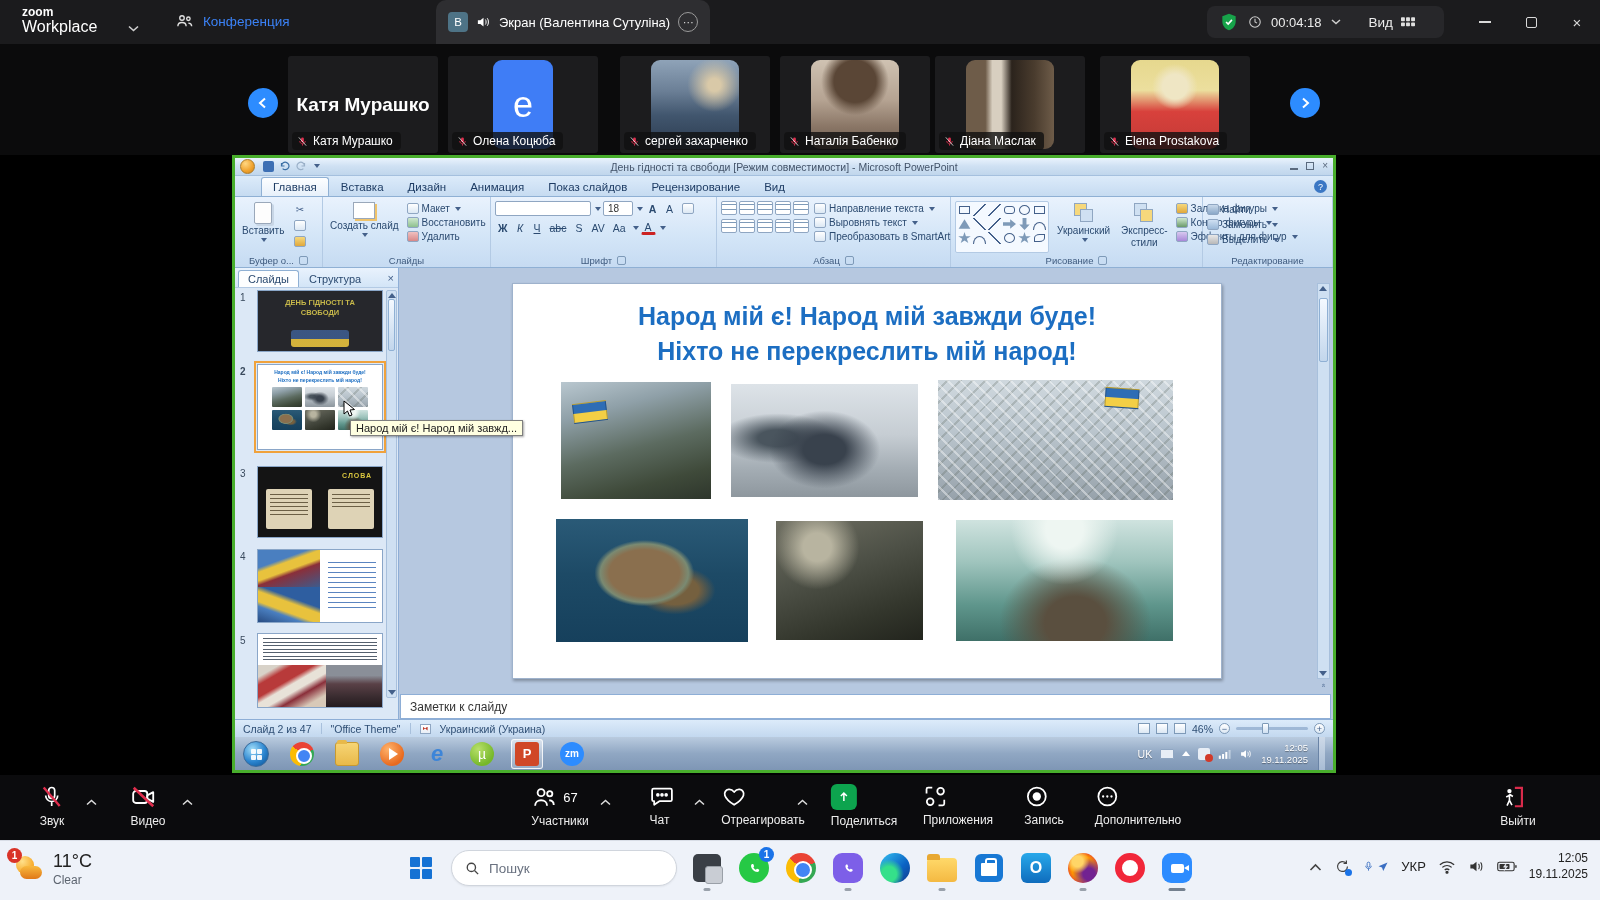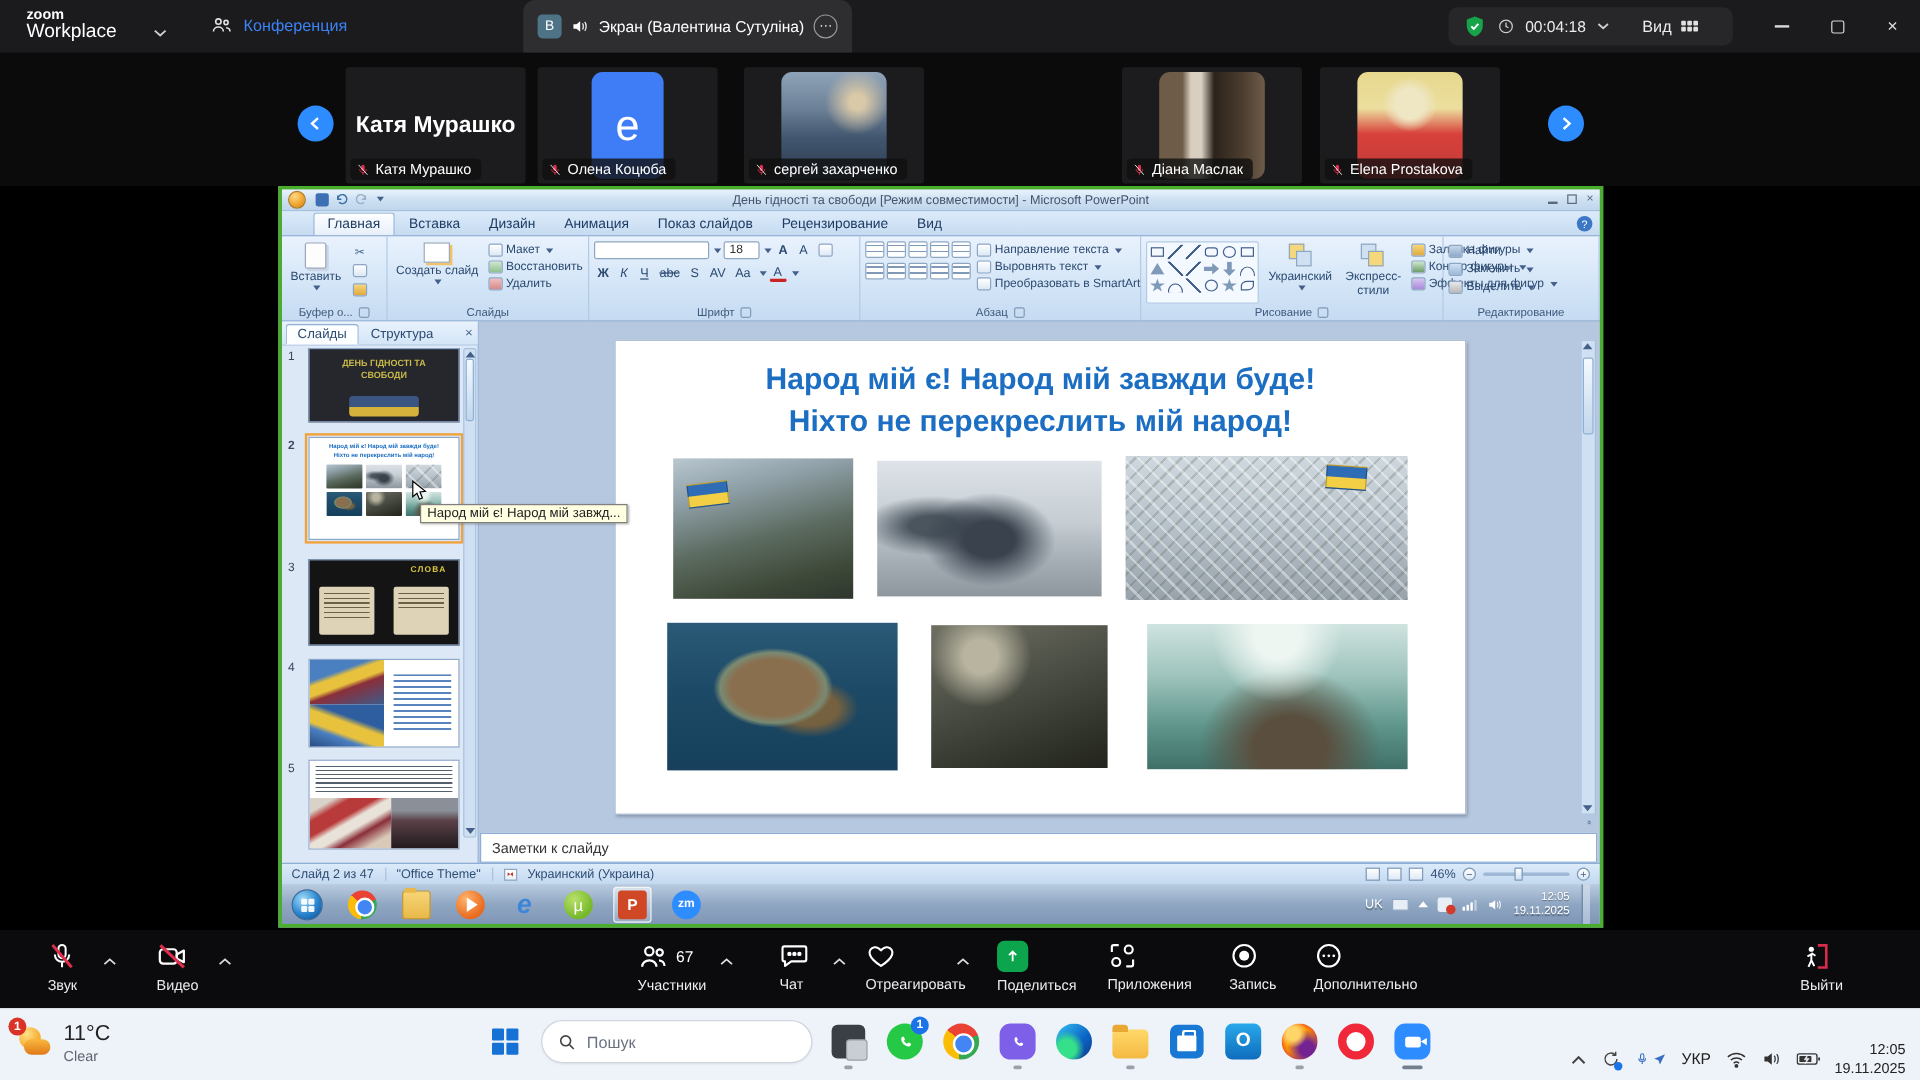--- a/index.html
+++ b/index.html
@@ -231,21 +231,21 @@
 .folder11::before{content:"";position:absolute;left:0;top:-4px;width:13px;height:6px;background:#e8a832;border-radius:3px 3px 0 0}
 .store11{width:28px;height:28px;background:#1878d4;border-radius:6px;position:relative}
 .store11::before{content:"";position:absolute;left:6px;top:9px;width:16px;height:13px;background:#fff;border-radius:1px}
 .store11::after{content:"";position:absolute;left:10px;top:4px;width:8px;height:4px;border:2px solid #fff;border-bottom:none;border-radius:3px 3px 0 0}
 .outlook{width:30px;height:30px;background:linear-gradient(#28a8ea,#0f6cbd);border-radius:6px;color:#fff;font-weight:bold;font-size:16px;display:flex;align-items:center;justify-content:center}
 .firefox{width:30px;height:30px;border-radius:50%;background:radial-gradient(circle at 32% 28%,#ffd567 0 18%,rgba(0,0,0,0) 40%),radial-gradient(circle at 70% 70%,#722291 0 20%,rgba(0,0,0,0) 55%),radial-gradient(circle at 50% 50%,#ff9500 0 55%,#e0273f 85%)}
 .opera{width:30px;height:30px;border-radius:50%;border:7px solid #f1273a;background:#fff}
 .zoomapp{width:30px;height:30px;border-radius:9px;background:#2d8cff;display:flex;align-items:center;justify-content:center}
 .zoomapp i{width:13px;height:9px;background:#fff;border-radius:2px;position:relative;display:block}
 .zoomapp i::after{content:"";position:absolute;right:-5px;top:1px;border-right:5px solid #fff;border-top:3.5px solid rgba(0,0,0,0);border-bottom:3.5px solid rgba(0,0,0,0)}
-.tray{position:absolute;right:12px;top:26px;display:flex;align-items:center;gap:12px;color:#3a3f46}
+.tray{position:absolute;right:12px;top:10px;display:flex;align-items:center;gap:12px;color:#3a3f46}
 .traytxt{font-size:13px;color:#222}
 .trayclock{text-align:right;font-size:12px;color:#222;line-height:1.3}
 .syncdot{position:relative;display:flex}
 .syncdot::after{content:"";position:absolute;right:-1px;bottom:-1px;width:7px;height:7px;border-radius:50%;background:#1a73e8}
 </style>
 </head>
 <body>
 
 <header class="zm-header">
   <div class="logo">
@@ -343,20 +343,31 @@
   </div>
   <div class="tile t2">
     <div class="ava ava-photo ph-sergei"></div>
     <div class="plabel">
         <svg width="11" height="11" viewBox="0 0 24 24">
           <rect x="9" y="3" width="6" height="11" rx="3" fill="#e02e4d"></rect>
           <path d="M6 11c0 3.3 2.7 6 6 6s6-2.7 6-6M12 17v4" stroke="#e02e4d" stroke-width="1.8" fill="none"></path>
           <line x1="4" y1="3" x2="20" y2="21" stroke="#fff" stroke-width="1.6"></line>
         </svg>
         <span>сергей захарченко</span>
+      </div>
+  </div>
+  <div class="tile t3">
+    <div class="ava ava-photo ph-natalia"></div>
+    <div class="plabel">
+        <svg width="11" height="11" viewBox="0 0 24 24">
+          <rect x="9" y="3" width="6" height="11" rx="3" fill="#e02e4d"></rect>
+          <path d="M6 11c0 3.3 2.7 6 6 6s6-2.7 6-6M12 17v4" stroke="#e02e4d" stroke-width="1.8" fill="none"></path>
+          <line x1="4" y1="3" x2="20" y2="21" stroke="#fff" stroke-width="1.6"></line>
+        </svg>
+        <span>Наталія Бабенко</span>
       </div>
   </div>
   <div class="tile t4">
     <div class="ava ava-photo ph-diana"></div>
     <div class="plabel">
         <svg width="11" height="11" viewBox="0 0 24 24">
           <rect x="9" y="3" width="6" height="11" rx="3" fill="#e02e4d"></rect>
           <path d="M6 11c0 3.3 2.7 6 6 6s6-2.7 6-6M12 17v4" stroke="#e02e4d" stroke-width="1.8" fill="none"></path>
           <line x1="4" y1="3" x2="20" y2="21" stroke="#fff" stroke-width="1.6"></line>
         </svg>

